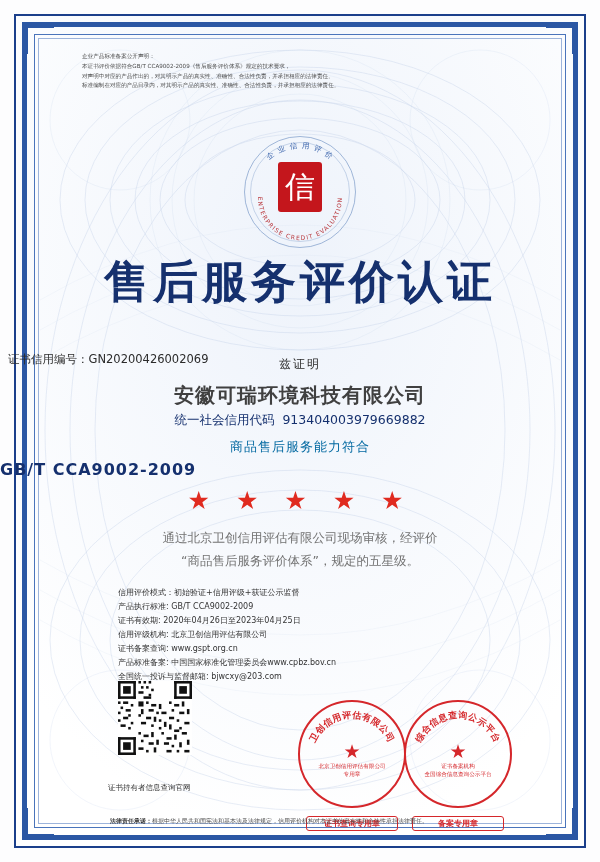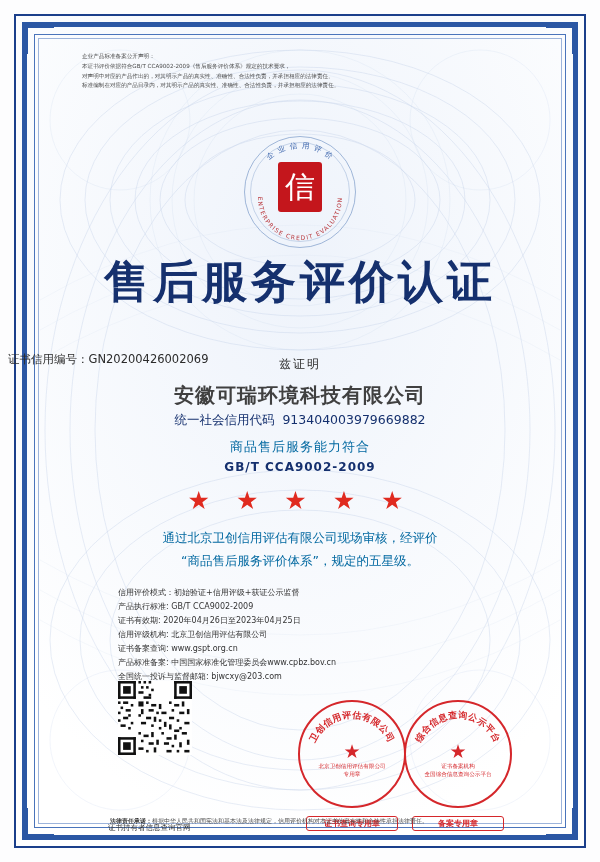--- a/index.html
+++ b/index.html
@@ -37,33 +37,33 @@
 
   
   .title{position:absolute;left:0;right:0;top:252px;text-align:center;font-family:"DejaVu Serif","Liberation Serif",serif;font-weight:bold;font-size:45px;letter-spacing:4px;color:#15306e;}
 
   .certno{position:absolute;left:0;right:0;top:352px;text-align:left;font-size:11.5px;color:#2b2b2b;margin-left:8px;}
   .hereby{position:absolute;left:0;right:0;top:356px;text-align:center;font-size:12px;color:#2b2b2b;letter-spacing:2px;}
 
   .company{position:absolute;left:0;right:0;top:382px;text-align:center;font-size:20px;font-weight:bold;color:#404040;letter-spacing:1px;}
   .uscc{position:absolute;left:0;right:0;top:412px;text-align:center;font-size:12.5px;color:#15306e;}
   .line3{position:absolute;left:0;right:0;top:438px;text-align:center;font-size:13px;color:#0369a1;letter-spacing:1px;}
-  .standard{position:absolute;left:0;right:0;top:460px;text-align:center;font-size:12px;font-weight:bold;color:#15306e;letter-spacing:1px;}
+  .standard{position:absolute;left:0;right:0;top:460px;font-size:16px;font-weight:bold;color:#15306e;letter-spacing:1px;}
 
   .stars{position:absolute;left:0;right:0;top:486px;text-align:center;color:#e02a1f;font-size:25px;letter-spacing:9px;}
 
-  .desc{position:absolute;left:0;right:0;top:526px;text-align:center;font-size:12.5px;color:#0369a1;line-height:1.85;}
+  .desc{position:absolute;left:0;right:0;top:526px;text-align:center;font-size:12.5px;color:#737373;line-height:1.85;}
 
   
   .details{position:absolute;left:118px;top:586px;font-size:8px;line-height:1.75;color:#333;}
   .details div{white-space:nowrap;}
 
   .qr-note{position:absolute;left:118px;top:667px;font-size:7.5px;color:#333;margin-top:44px;}
   .qr{position:absolute;left:118px;top:681px;width:74px;height:74px;}
-  .qr-foot{position:absolute;left:108px;top:823px;font-size:7.5px;color:#333;}
+  .qr-foot{position:absolute;left:108px;top:783px;font-size:7.5px;color:#333;}
 
   
   .seal{position:absolute;width:104px;height:104px;border:2px solid #d5272b;border-radius:50%;color:#d5272b;}
   .seal .star{position:absolute;left:50%;top:40px;transform:translateX(-50%);font-size:19px;line-height:1;}
   .seal .mid{position:absolute;left:0;right:0;top:60px;text-align:center;font-size:5.6px;line-height:1.45;}
   .seal .band{position:absolute;left:6px;right:6px;top:78px;border:1.4px solid #d5272b;border-radius:3px;text-align:center;font-size:8px;font-weight:bold;padding:1px 0;margin-top:36px;}
   .seal-left{left:298px;top:700px;}
   .seal-right{left:404px;top:700px;}
   .seal svg text{font-size:9px;fill:#d5272b;font-weight:bold;letter-spacing:.5px;}
 

